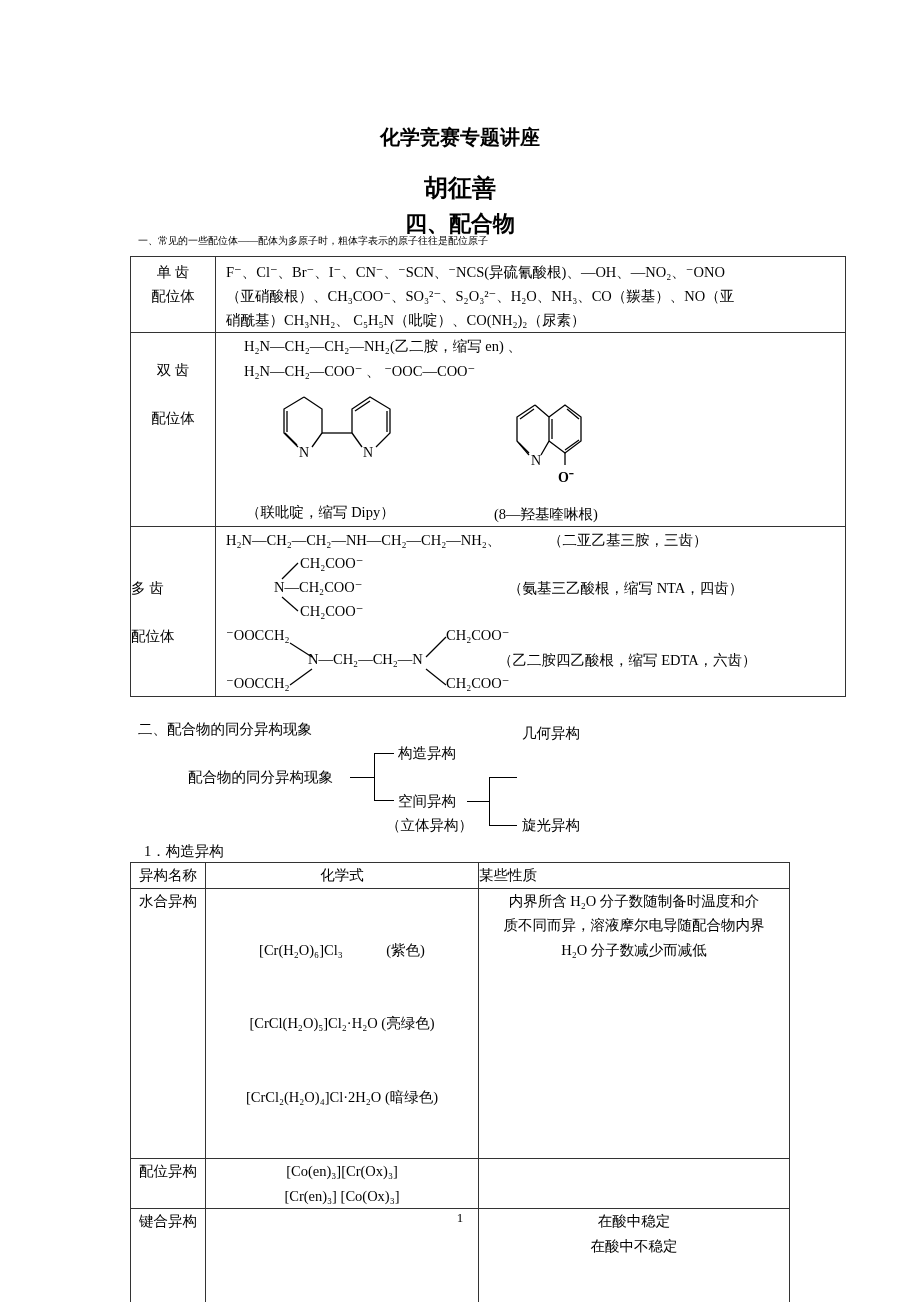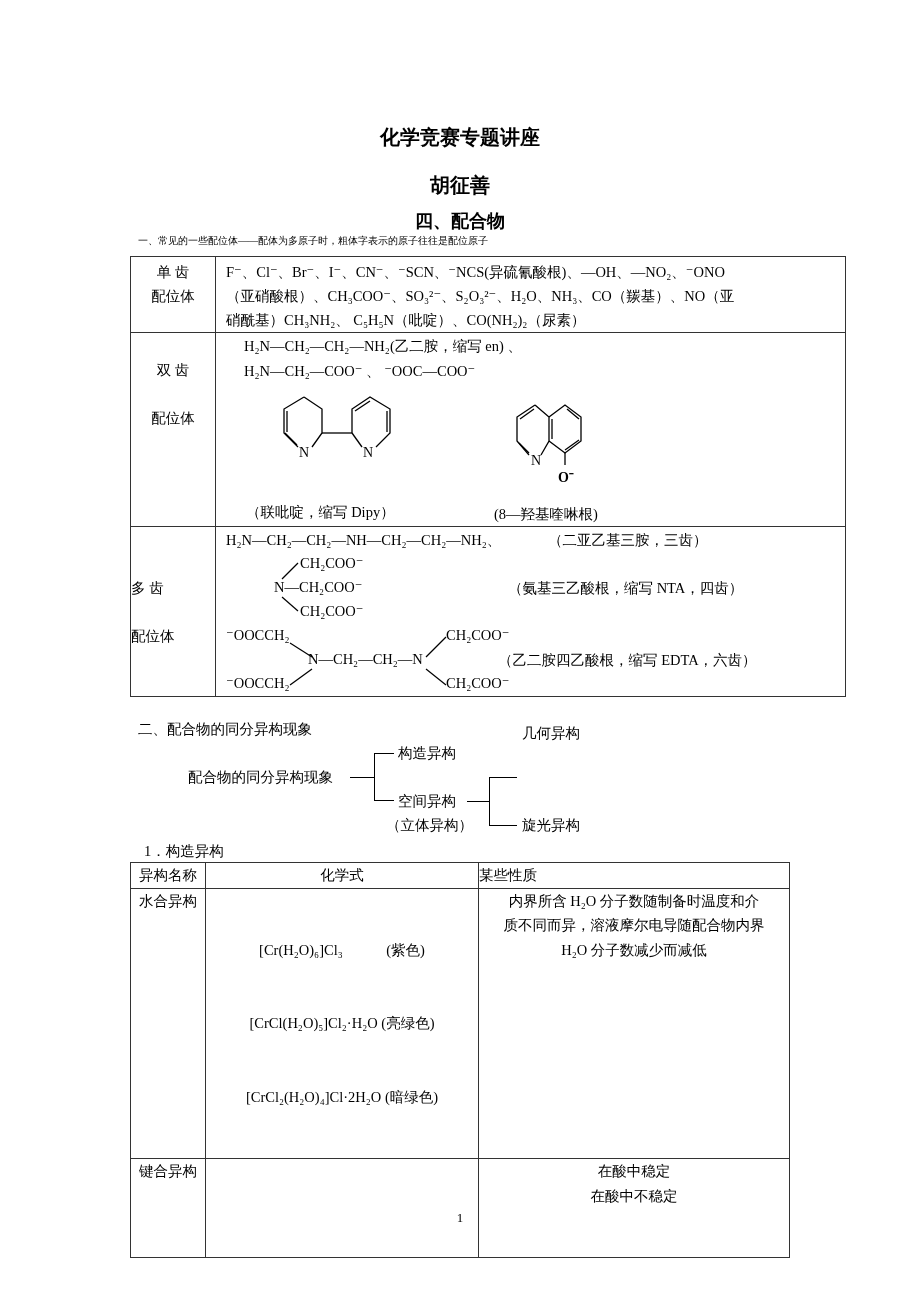--- a/index.html
+++ b/index.html
@@ -7,22 +7,22 @@
   .abs { position:absolute; white-space:nowrap; }
   .title { left:0; width:920px; text-align:center; font-family:"DejaVu Sans",sans-serif; font-weight:bold; }
   table { border-collapse:collapse; position:absolute; }
   td { border:1px solid #333; vertical-align:top; padding:0; }
   .line { position:absolute; background:#000; }
 </style>
 </head>
 <body>
 
 <div class="abs title" style="top:124px;font-size:20px;">化学竞赛专题讲座</div>
-<div class="abs title" style="top:172px;font-size:20px;">胡征善</div>
-<div class="abs title" style="top:209px;font-size:18px;">四、配合物</div>
+<div class="abs title" style="top:172px;font-size:24px;">胡征善</div>
+<div class="abs title" style="top:209px;font-size:22px;">四、配合物</div>
 <div class="abs" style="left:138px;top:234px;font-size:10px;">一、常见的一些配位体——配体为多原子时，粗体字表示的原子往往是配位原子</div>
 
 <table style="left:130px;top:256px;width:716px;">
   <tbody>
       <tr style="height:72px;">
     <td style="width:84px;text-align:center;padding-top:3px;line-height:24px;">
       <div>单 齿</div>
       <div>配位体</div>
     </td>
     <td style="padding:3px 0 0 10px;line-height:24px;">
@@ -139,20 +139,28 @@
       <div>[CrCl(H₂O)₅]Cl₂·H₂O (亮绿色)</div>
       <div>[CrCl₂(H₂O)₄]Cl·2H₂O (暗绿色)</div>
     </td>
     <td style="text-align:center;">
       <div>内界所含 H₂O 分子数随制备时温度和介</div>
       <div>质不同而异，溶液摩尔电导随配合物内界</div>
       <div>H₂O 分子数减少而减低</div>
     </td>
   </tr>
   <tr>
+    <td style="padding-left:8px;">配位异构</td>
+    <td style="text-align:center;">
+      <div>[Co(en)₃][Cr(Ox)₃]</div>
+      <div>[Cr(en)₃] [Co(Ox)₃]</div>
+    </td>
+    <td></td>
+  </tr>
+  <tr>
     <td style="padding-left:8px;">键合异构</td>
     <td style="text-align:center;white-space:pre;">
       
       
     </td>
     <td style="text-align:center;">
       <div>在酸中稳定</div>
       <div>在酸中不稳定</div>
     </td>
   </tr>

